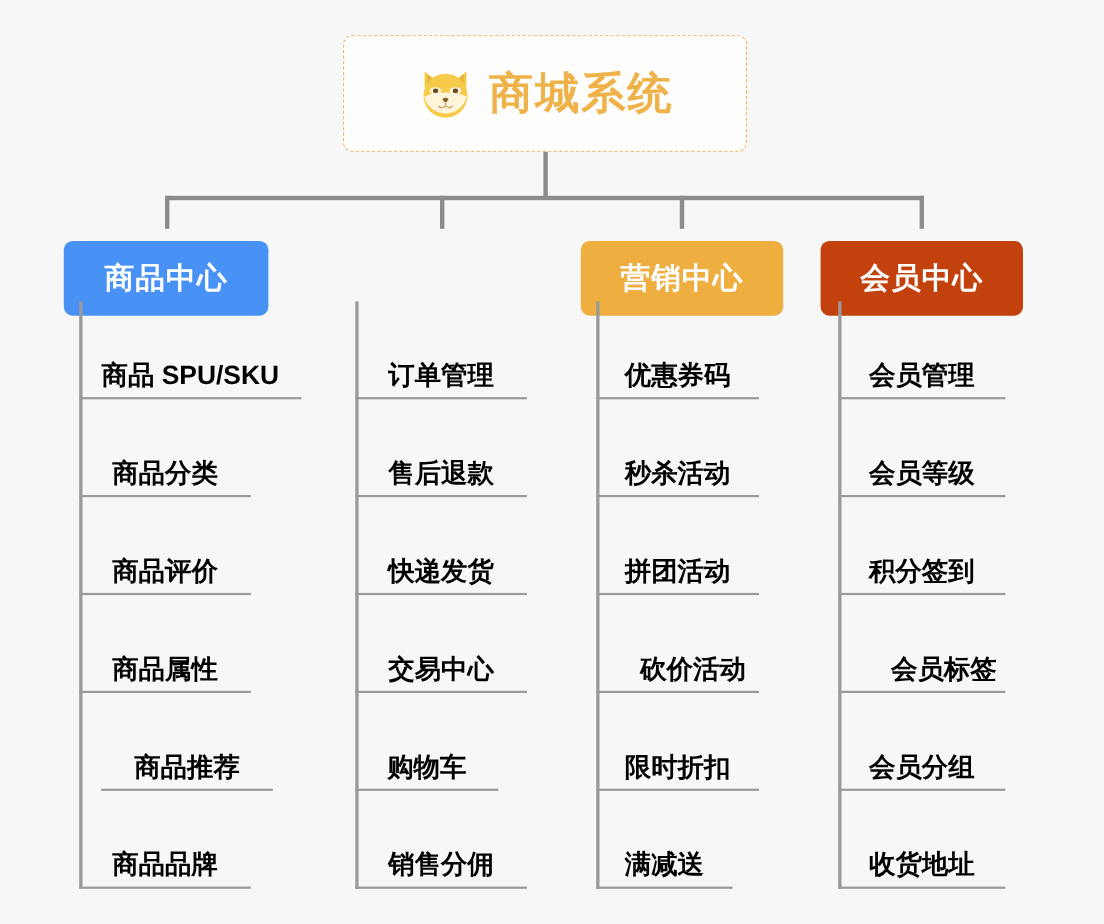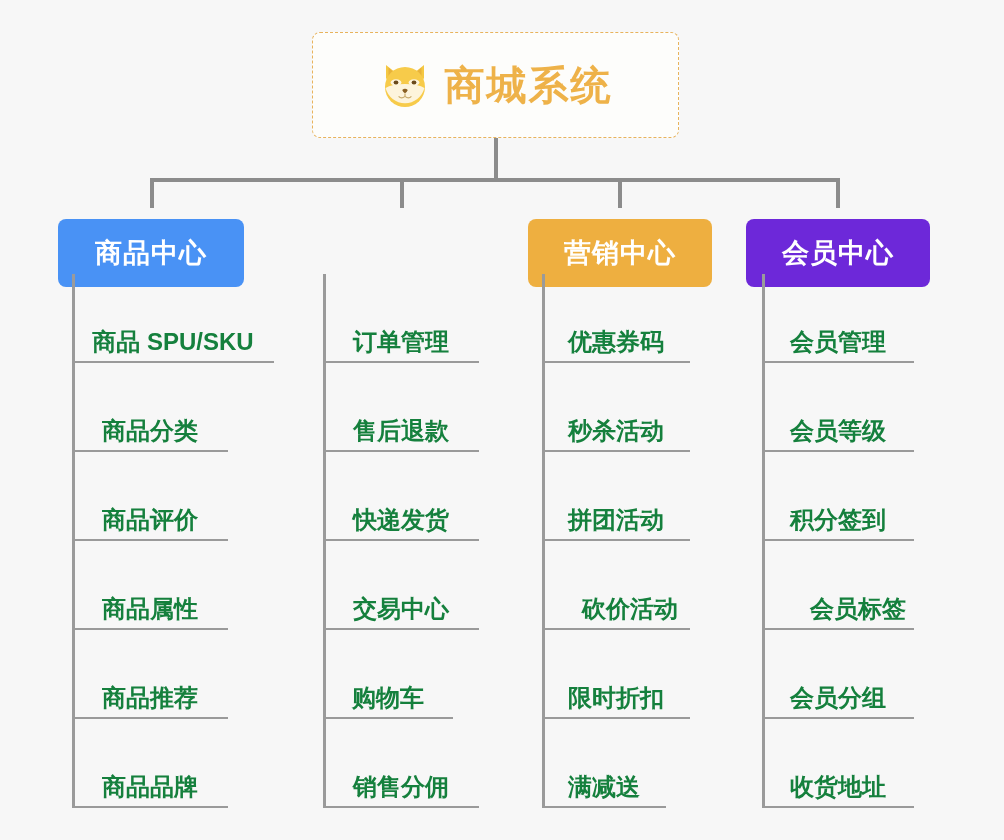--- a/index.html
+++ b/index.html
@@ -90,21 +90,21 @@
     height: 89px;
     box-sizing: border-box;
     border-bottom: 2px solid #9a9a9a;
     display: flex;
     align-items: flex-end;
     justify-content: center;
     padding-bottom: 4px;
   }
   .leaf-label {
     font-size: 24px;
-    color: #15803d;
+    color: #000000;
     white-space: nowrap;
     padding: 0 6px;
     line-height: 1.2;
   }
 </style>
 </head>
 <body>
 
 <div id="chart-root">
 
@@ -136,39 +136,39 @@
   <div class="conn conn-v" style="left:400px; top:178px; height:30px;"></div>
   <div class="conn conn-v" style="left:618px; top:178px; height:30px;"></div>
   <div class="conn conn-v" style="left:836px; top:178px; height:30px;"></div>
 
   <div class="cat-box" style="left: 58px; width: 186px; background: rgb(73, 146, 245);">
     <span>商品中心</span>
   </div>
   <div class="cat-box" style="left: 528px; width: 184px; background: rgb(238, 175, 64);">
     <span>营销中心</span>
   </div>
-  <div class="cat-box" style="left: 746px; width: 184px; background: #6d28d9;">
+  <div class="cat-box" style="left: 746px; width: 184px; background: #c2410c;">
     <span>会员中心</span>
   </div>
 
   <div class="leaf-col" style="left:72px;">
     <div class="leaf-spine" style="height:534px;"></div>
     <div class="leaf-item" style="top:0px;   width:202px;">
         <span class="leaf-label">商品 SPU/SKU</span>
       </div>
     <div class="leaf-item" style="top:89px;  width:156px;">
         <span class="leaf-label">商品分类</span>
       </div>
     <div class="leaf-item" style="top:178px; width:156px;">
         <span class="leaf-label">商品评价</span>
       </div>
     <div class="leaf-item" style="top:267px; width:156px;">
         <span class="leaf-label">商品属性</span>
       </div>
-    <div class="leaf-item" style="top:356px; width:156px;">
+    <div class="leaf-item" style="top:356px; width:156px;margin-left:20px;">
         <span class="leaf-label">商品推荐</span>
       </div>
     <div class="leaf-item" style="top:445px; width:156px;">
         <span class="leaf-label">商品品牌</span>
       </div>
   </div>
 
   <div class="leaf-col" style="left:323px;">
     <div class="leaf-spine" style="height:534px;"></div>
     <div class="leaf-item" style="top:0px;   width:156px;text-align:right;">

